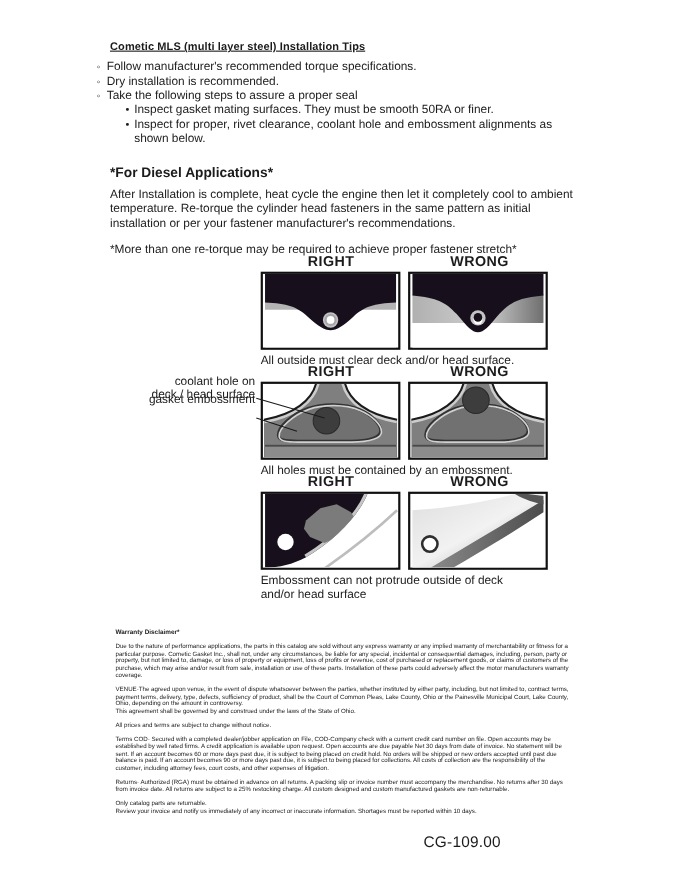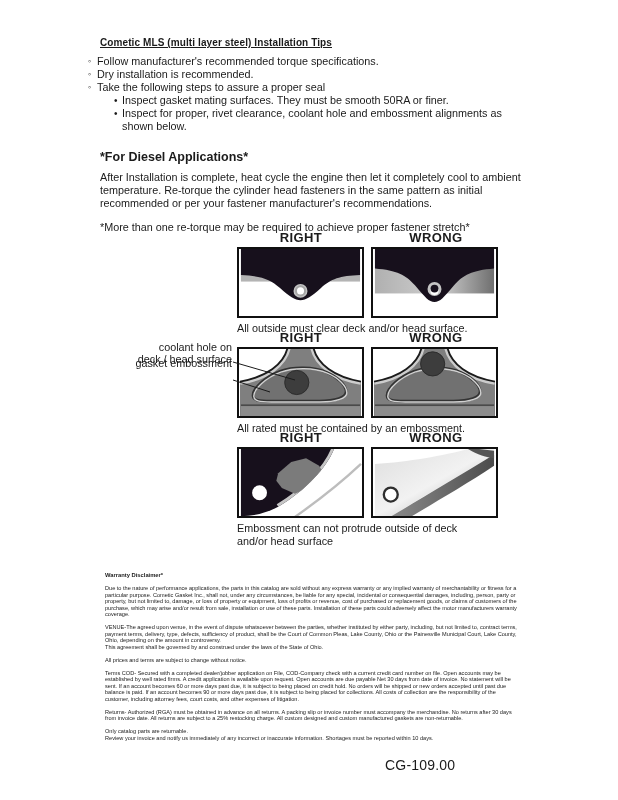--- a/index.html
+++ b/index.html
@@ -66,21 +66,21 @@
   <div class="bullet-row sub">
     <span class="marker">•</span>
     <span>Inspect gasket mating surfaces.  They must be smooth 50RA or finer.</span>
   </div>
   <div class="bullet-row sub">
     <span class="marker">•</span>
     <span>Inspect for proper, rivet clearance, coolant hole and embossment alignments as shown below.</span>
   </div>
 
   <h2 class="diesel-heading">*For Diesel Applications*</h2>
-  <p class="diesel-par">After Installation is complete, heat cycle the engine then let it completely cool to ambient temperature. Re-torque the cylinder head fasteners in the same pattern as initial recommended or per your fastener manufacturer's recommendations.</p>
+  <p class="diesel-par">After Installation is complete, heat cycle the engine then let it completely cool to ambient temperature. Re-torque the cylinder head fasteners in the same pattern as initial installation or per your fastener manufacturer's recommendations.</p>
   <p class="diesel-par">*More than one re-torque may be required to achieve proper fastener stretch*</p>
 </div>
 
 <div class="diag-row row1">
   <div class="diag-labels">
     <span>RIGHT</span>
     <span>WRONG</span>
   </div>
   <div class="boxes">
     <div class="dbox">
@@ -166,21 +166,21 @@
           <rect x="0" y="59.5" width="128" height="1.8" fill="#4a4a4a"></rect>
           <path d="M13,50 C13,42 26,30 42,24 C56,19 78,19 92,25 C104,30 113,39 113,46 C113,52 102,56 84,56 L32,56 C19,56 13,55 13,50 Z" fill="#717171" stroke="#333333" stroke-width="3"></path>
           <path d="M13,50 C13,42 26,30 42,24 C56,19 78,19 92,25 C104,30 113,39 113,46 C113,52 102,56 84,56 L32,56 C19,56 13,55 13,50 Z" fill="none" stroke="#d0d0d0" stroke-width="1.6" transform="translate(0.8,0.9)"></path>
           <circle cx="62" cy="16" r="13" fill="#3d3d3d" stroke="#2a2a2a" stroke-width="1"></circle>
         </g>
         <path d="M50,-1 C46,16 28,30 -1,35" fill="none" stroke="#1b1b1b" stroke-width="2"></path>
         <path d="M78,-1 C82,16 100,30 129,35" fill="none" stroke="#1b1b1b" stroke-width="2"></path>
       </svg>
     </div>
   </div>
-  <div class="caption">All rated must be contained by an embossment.</div>
+  <div class="caption">All holes must be contained by an embossment.</div>
 </div>
 
 <div class="diag-row row3">
   <div class="diag-labels">
     <span>RIGHT</span>
     <span>WRONG</span>
   </div>
   <div class="boxes">
     <div class="dbox">
       <svg viewBox="0 0 128 72">

